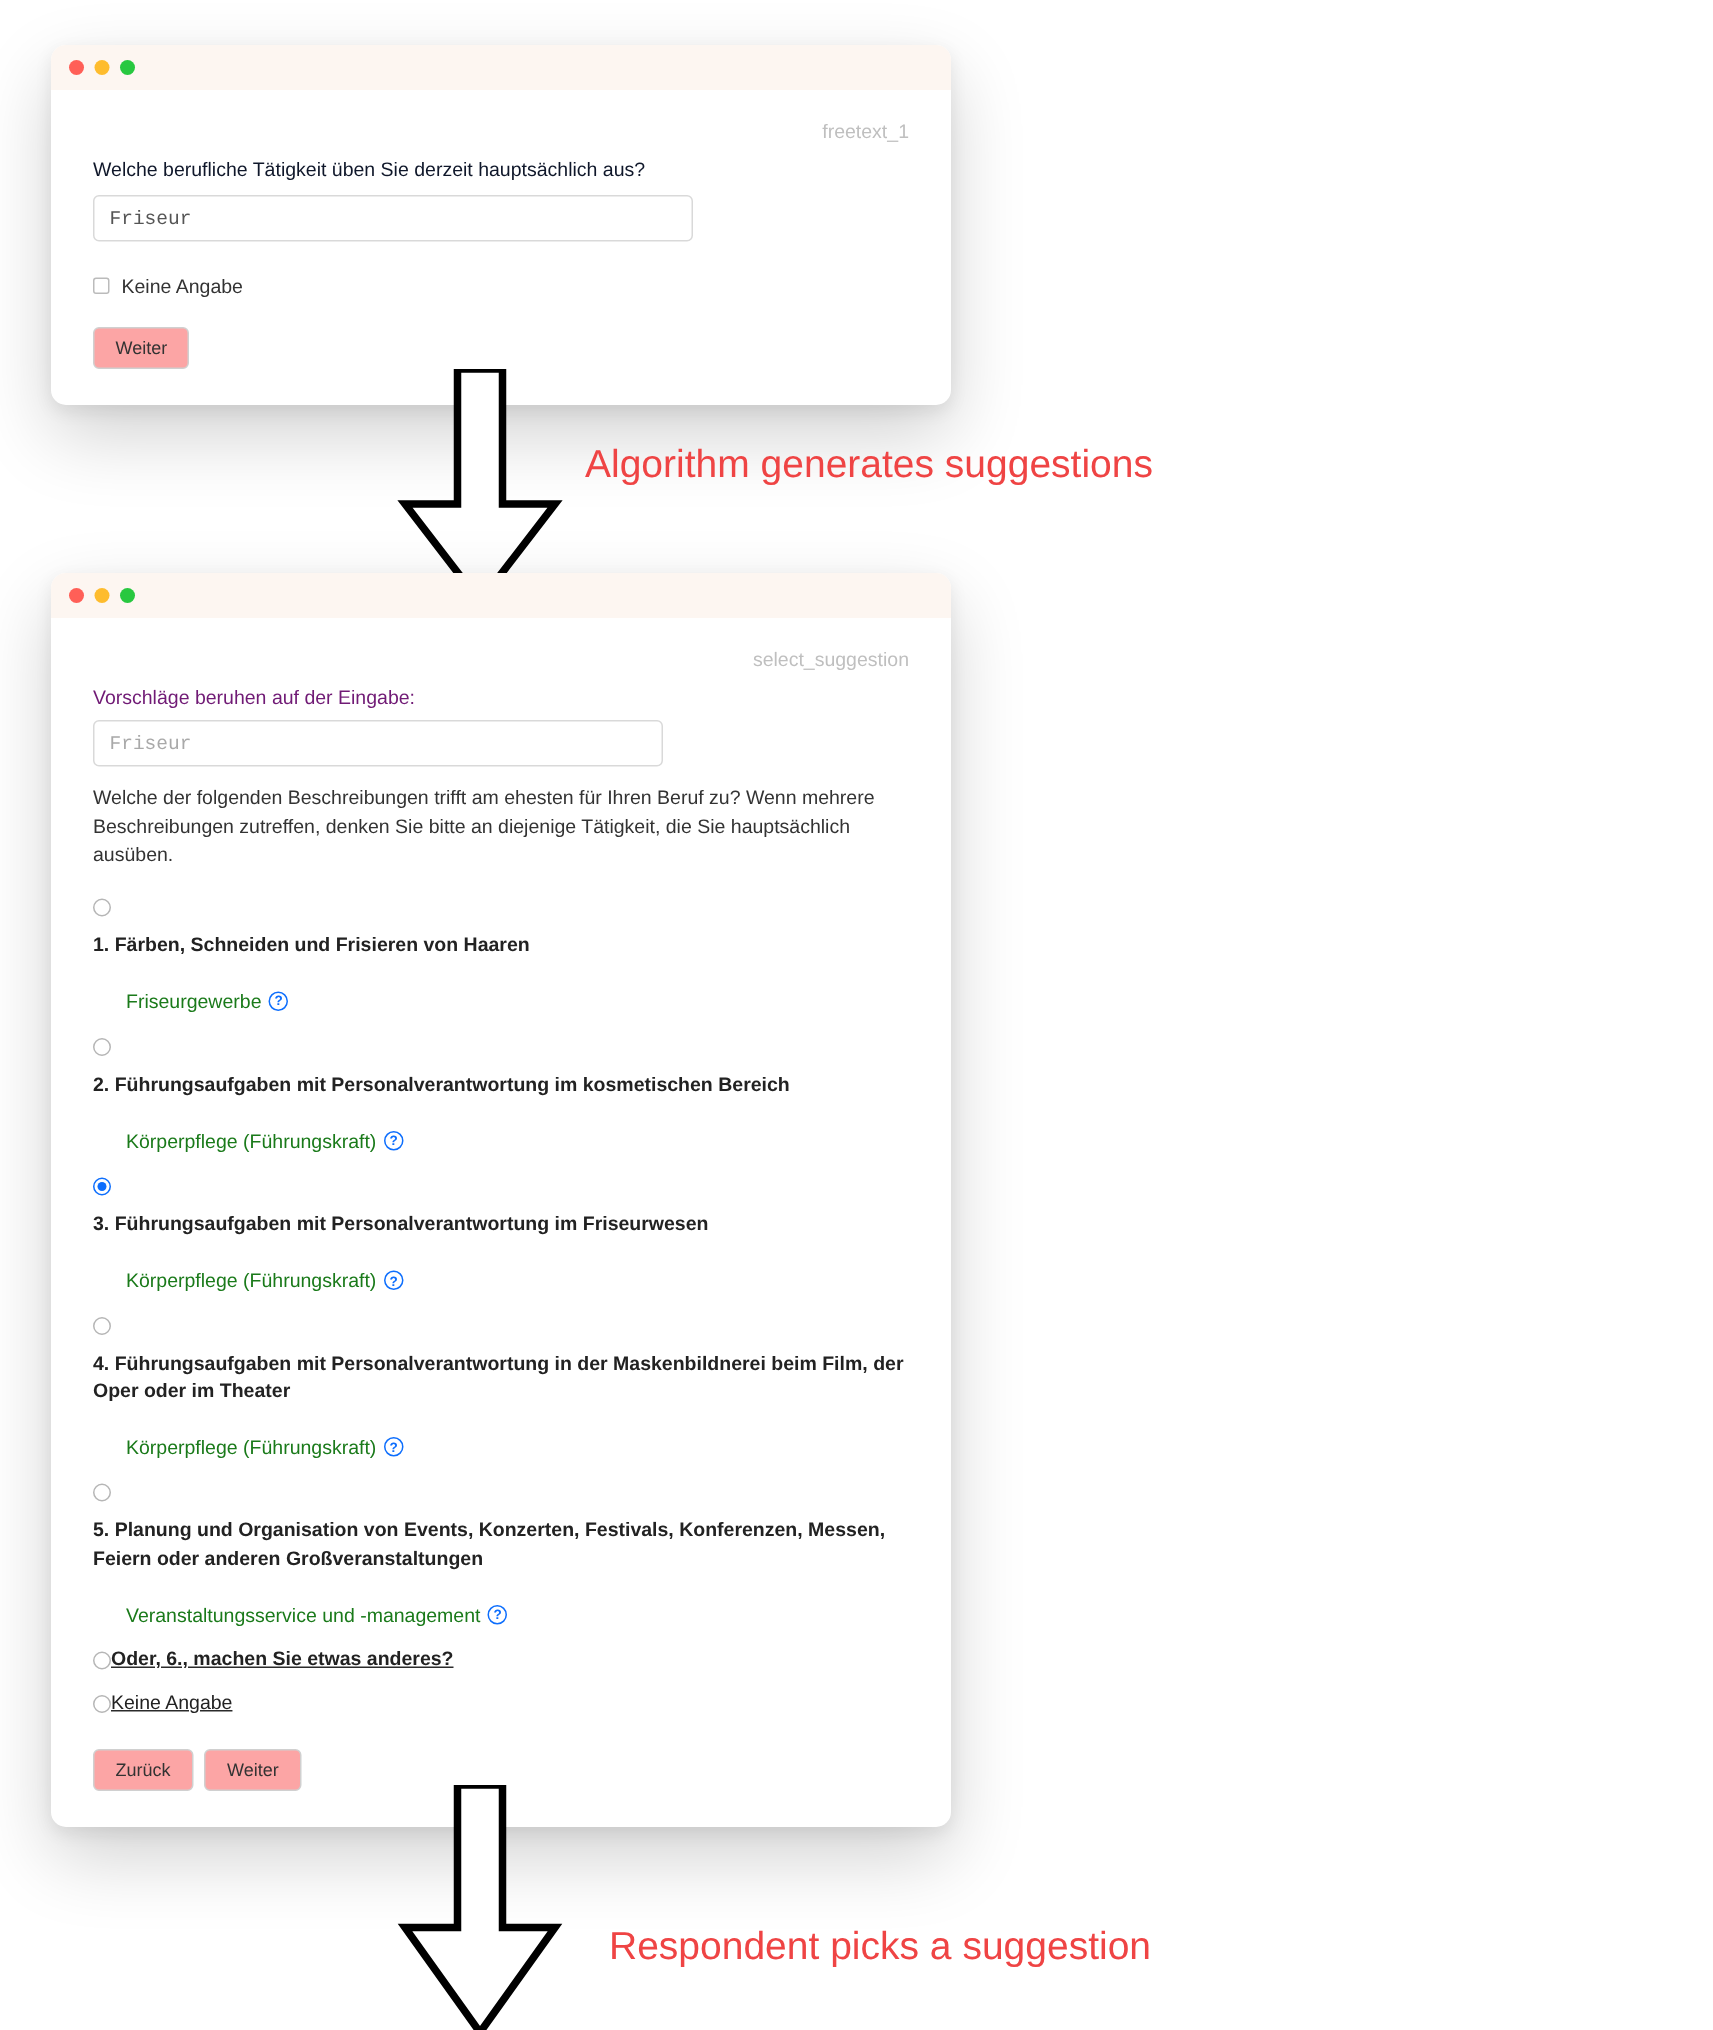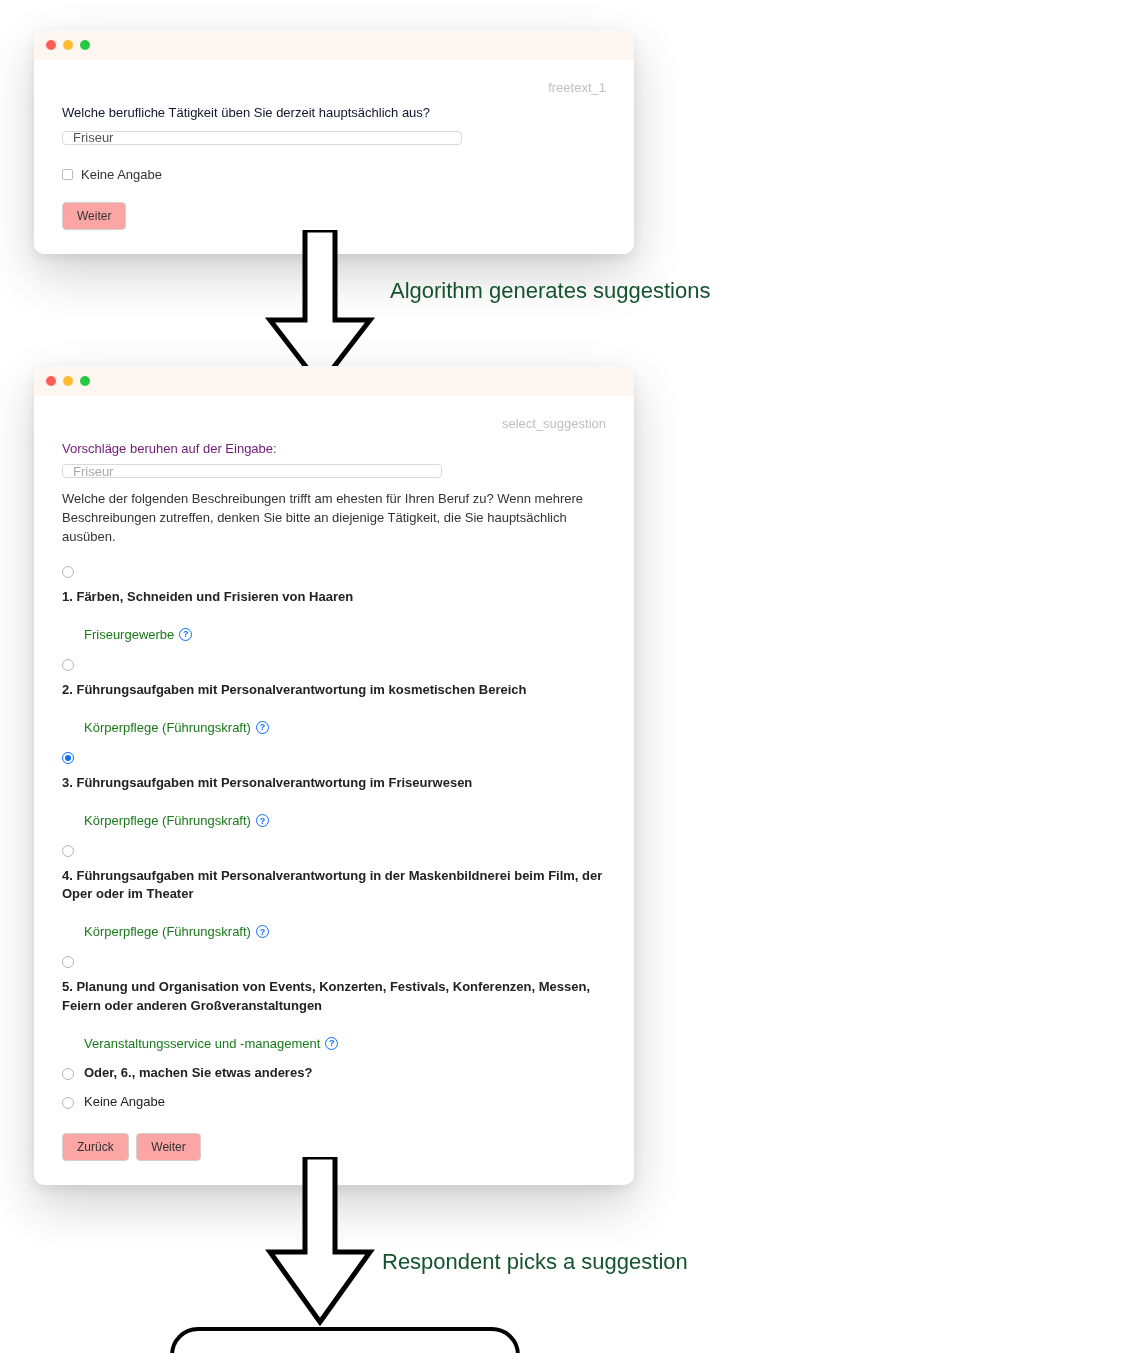--- a/index.html
+++ b/index.html
@@ -49,27 +49,28 @@
       font-size: 13px;
       margin-bottom: 10px;
     }
     .question {
       font-size: 13px;
       color: #0f172a;
       margin-bottom: 10px;
     }
     .text-input {
       width: 400px;
-      height: 14px;
+      height: 31px;
       border: 1px solid #d9d9d9;
       border-radius: 4px;
       padding: 4px 10px;
       font-size: 13px;
       color: #555;
       margin-bottom: 22px;
+      font-family: Liberation Mono, monospace;
     }
     .text-input.readonly { color: #a9a9a9; }
     .check-row {
       display: flex;
       align-items: center;
       gap: 8px;
       margin-bottom: 20px;
       color: #333;
     }
     .checkbox-box {
@@ -150,22 +151,22 @@
       color: #0d6efd;
       font-size: 9px;
       font-weight: 700;
       display: flex;
       align-items: center;
       justify-content: center;
     }
     .opt-plain {
       display: flex;
       align-items: flex-start;
-      gap: 10px;
       margin-bottom: 14px;
+      text-decoration: underline;
     }
     .opt-plain .label {
       font-weight: 700;
       font-size: 13px;
       color: #222;
     }
     .opt-plain.light .label { font-weight: 400; }
     .intro2 {
       color: #701a75;
       font-size: 13px;
@@ -183,29 +184,29 @@
     
     .arrow-block {
       position: relative;
       margin-left: 260px;
     }
     .arrow-svg {
       display: block;
     }
     .arrow-label {
       position: absolute;
-      font-size: 22px;
+      font-size: 26px;
       font-weight: 500;
-      color: #14532d;
+      color: #ef4444;
       white-space: nowrap;
     }
     .arrow1-wrap { margin-top: -24px; height: 160px; }
     .arrow1-wrap .arrow-label { left: 130px; top: 48px; }
     .arrow2-wrap { margin-top: -28px; height: 170px; }
-    .arrow2-wrap .arrow-label { left: 122px; top: 92px; }
+    .arrow2-wrap .arrow-label { left: 146px; top: 92px; }
     
     .result-box {
       margin-left: 170px;
       width: 350px;
       border: 4px solid #000;
       border-radius: 28px;
       padding: 24px 30px;
       text-align: center;
     }
     .result-line {

